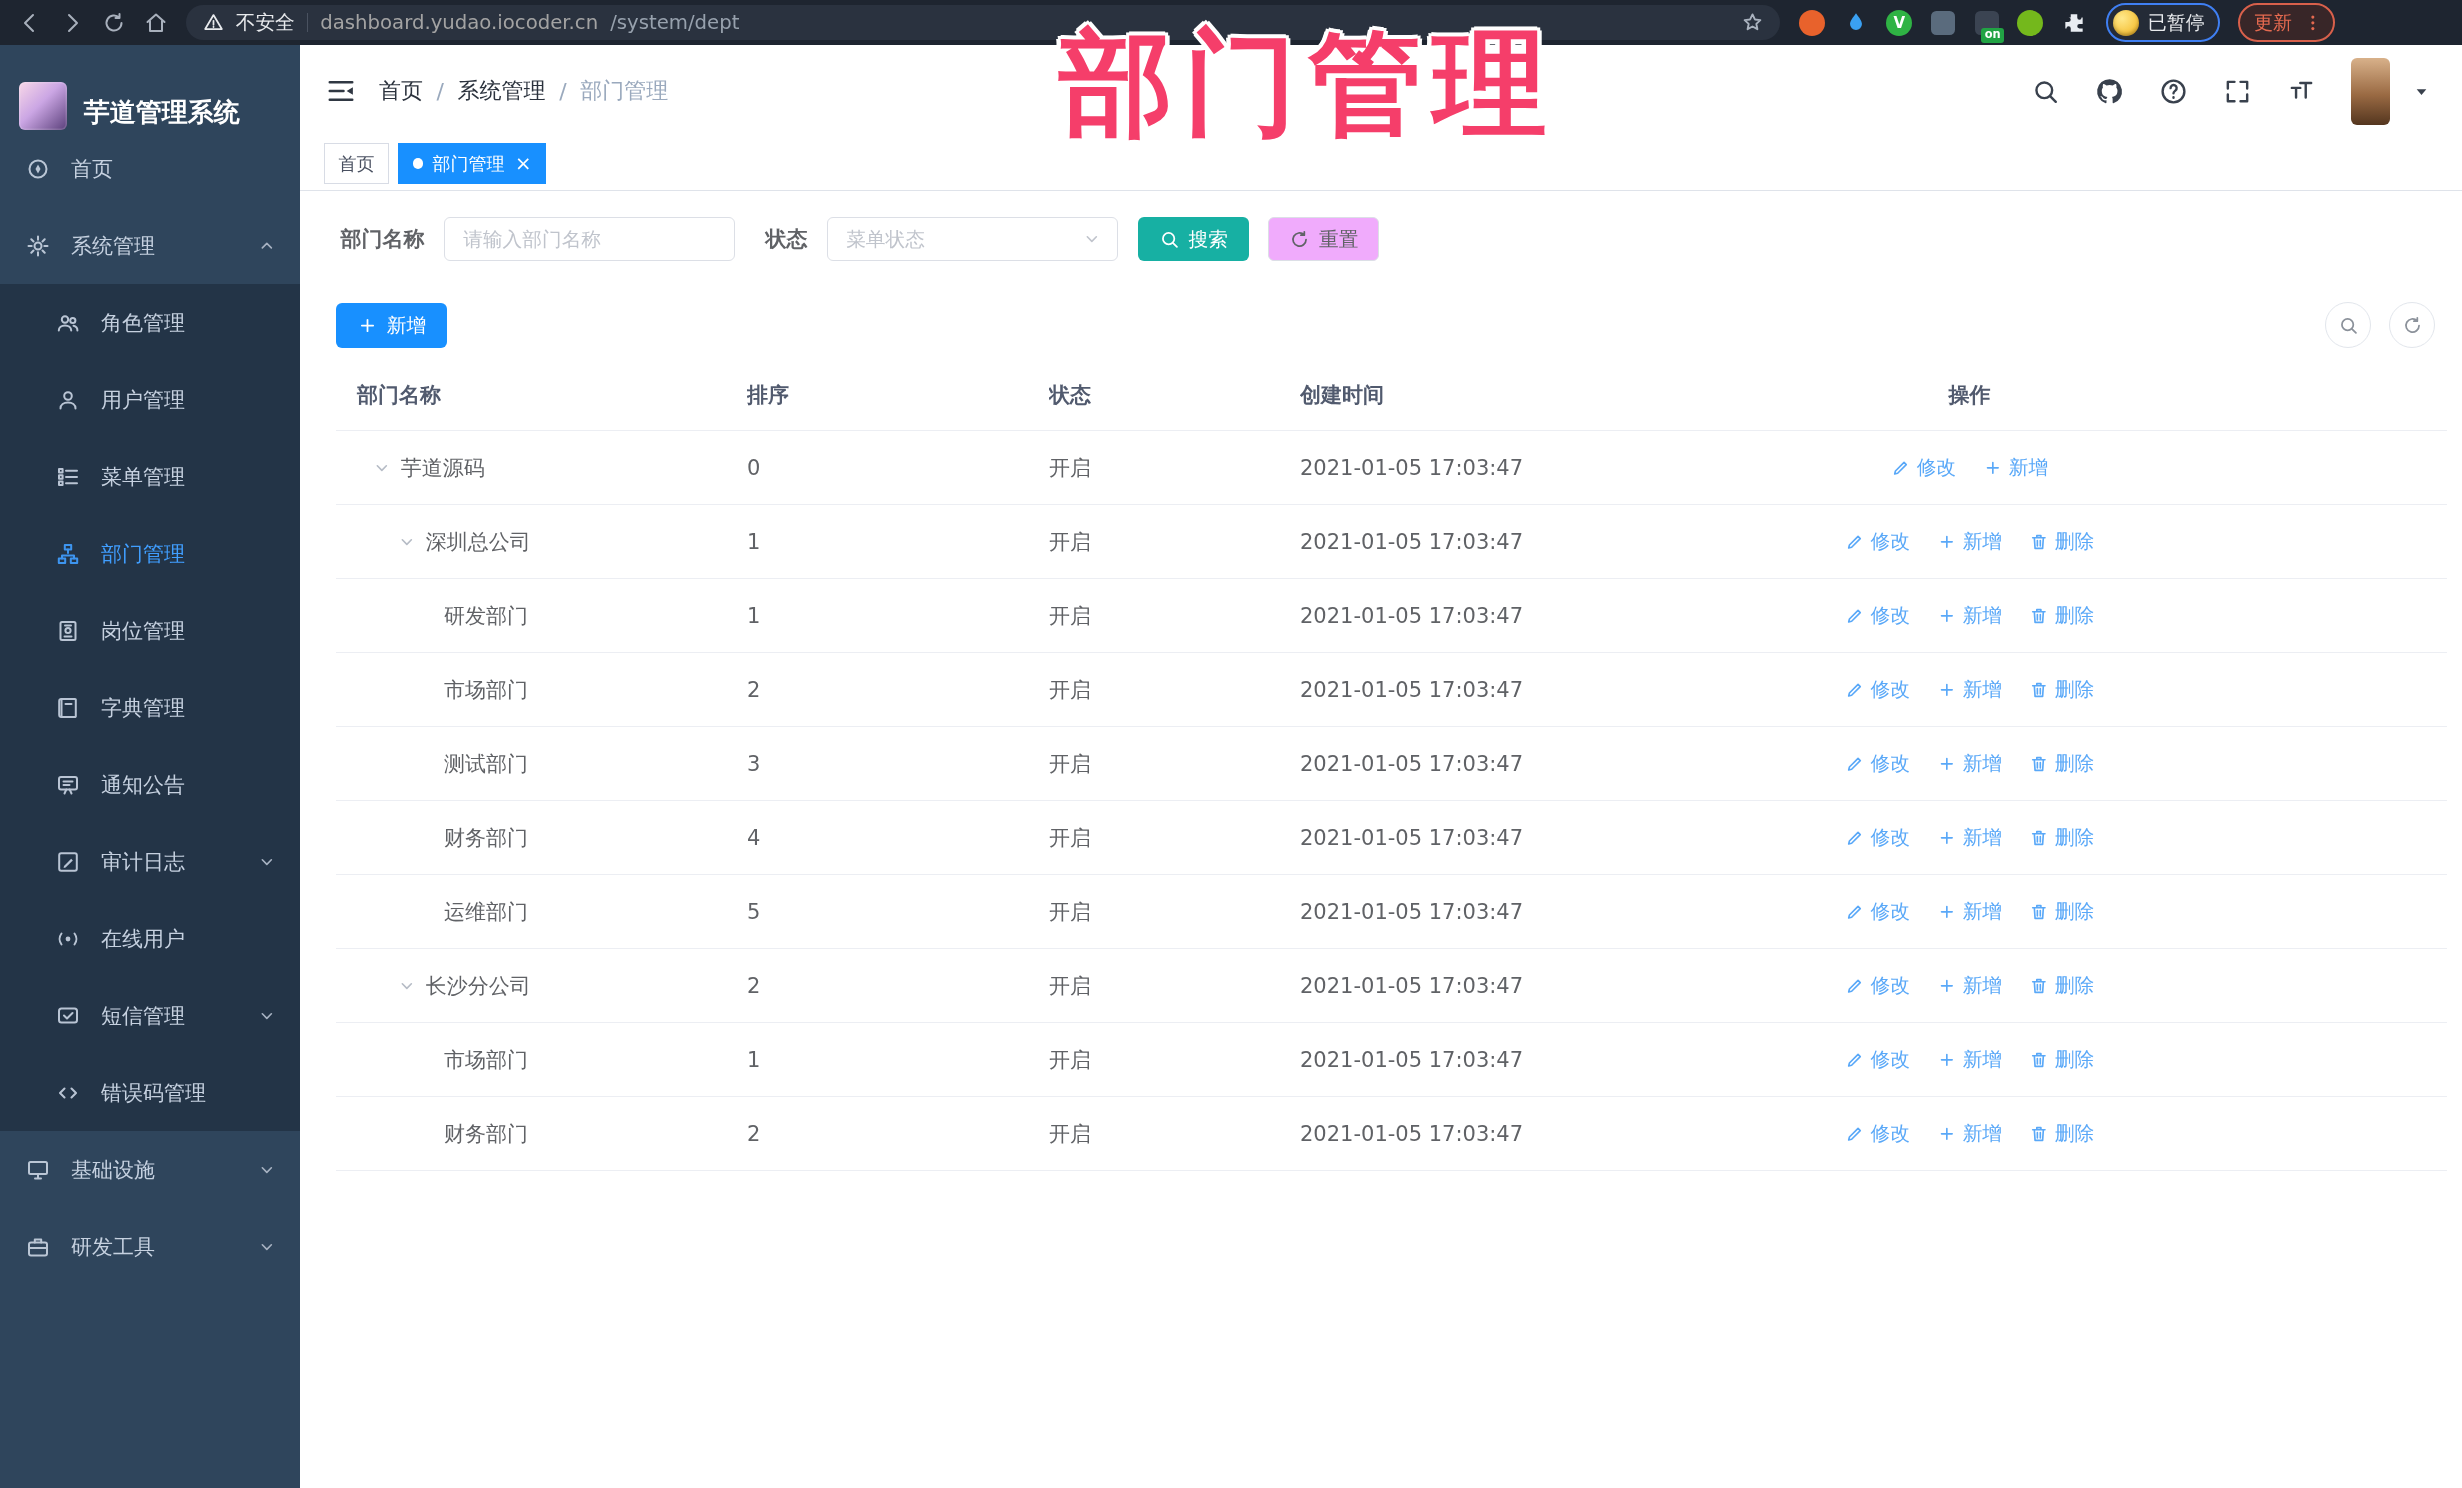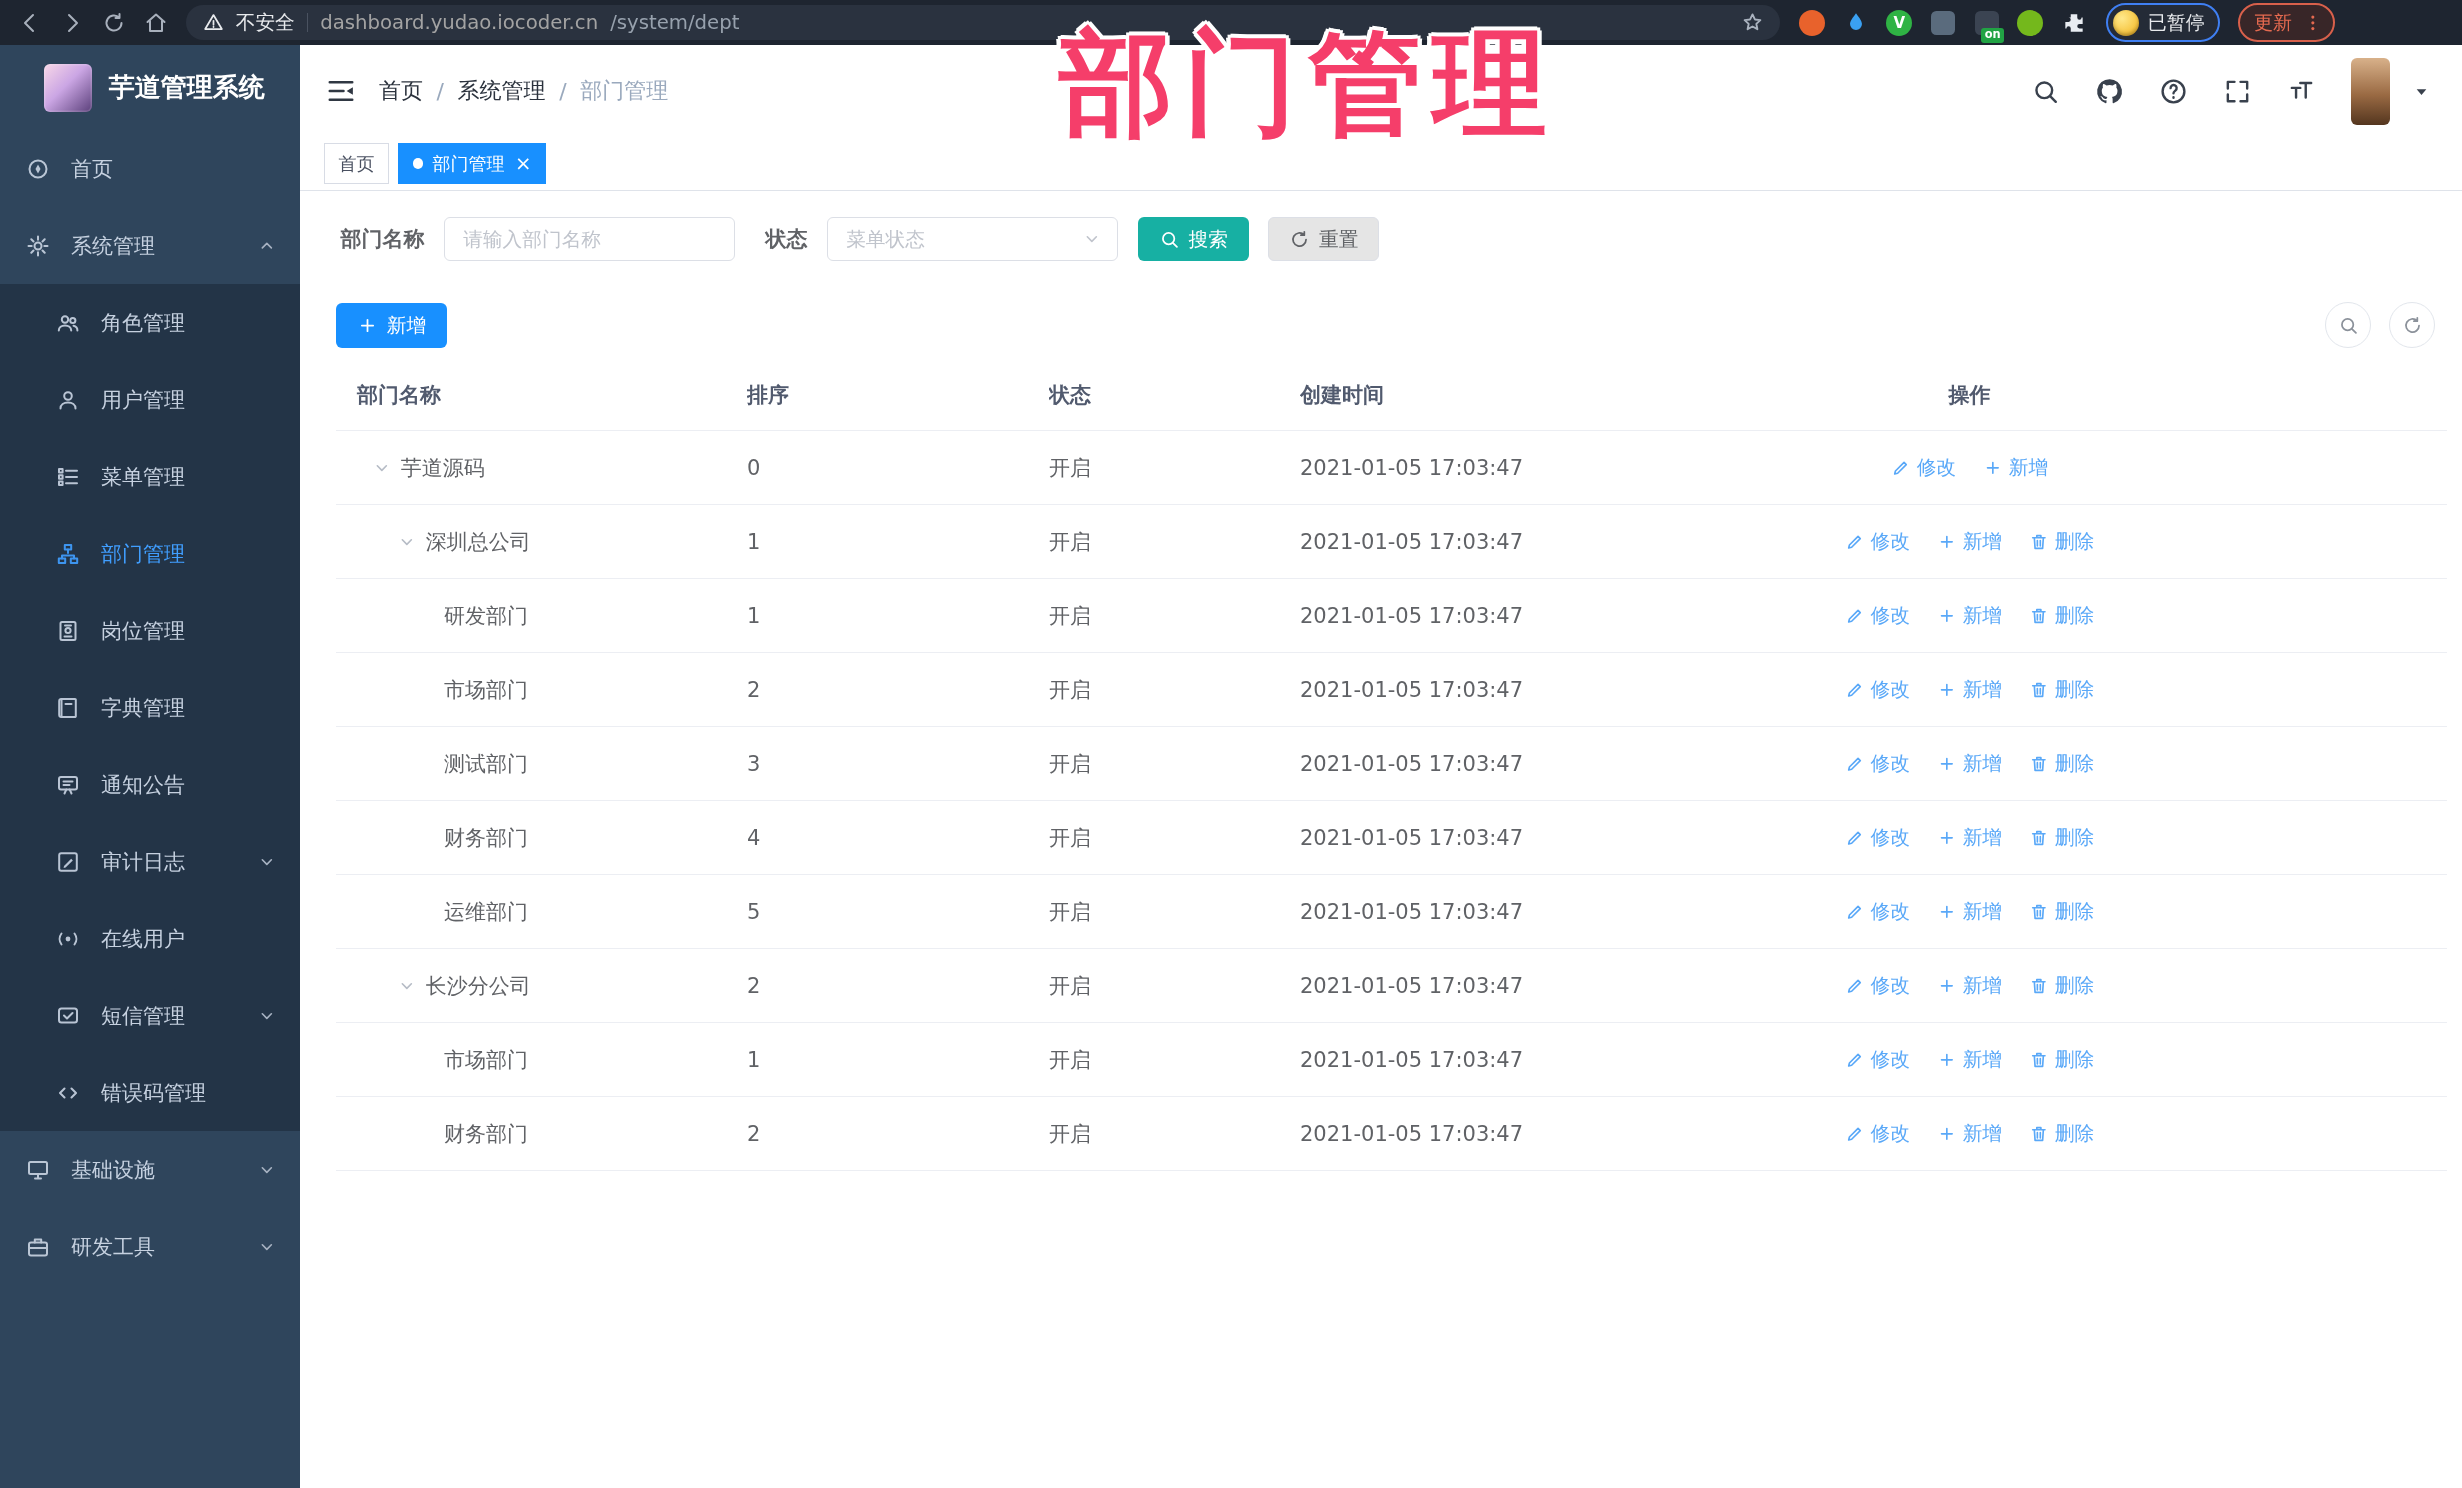--- a/index.html
+++ b/index.html
@@ -28,21 +28,21 @@
     align-items:center;gap:9px;padding:0 13.6px 0 5.3px;color:#e8eaed;font-size:19px;flex:none;white-space:nowrap;}
   .emoji-face{width:26px;height:26px;border-radius:50%;flex:none;
     background:radial-gradient(circle at 35% 32%,#ffe98c,#f7c948 58%,#dd9d16);box-shadow:inset 0 -2.3px 3.8px rgba(0,0,0,.25);}
   .update-pill{height:35px;border:2.3px solid #d8604b;border-radius:19.7px;background:#382628;display:flex;
     align-items:center;gap:10.6px;padding:0 10.6px 0 13.6px;color:#e4694f;font-size:19px;flex:none;white-space:nowrap;}
   .update-pill .nav-ico{width:19.7px;height:19.7px;}
 
   
   .app{display:flex;height:1443px;}
   .sidebar{width:300px;flex:none;background:var(--sidebar-bg);display:flex;flex-direction:column;color:#c6d1e0;}
-  .logo-row{height:85px;display:flex;align-items:center;gap:16.7px;padding-left:44px;flex:none;}
+  .logo-row{height:85px;display:flex;align-items:flex-end;gap:16.7px;padding-left:19px;flex:none;}
   .logo{width:48px;height:48px;border-radius:6px;flex:none;
     background:linear-gradient(135deg,#f8d8e8 0%,#cba6e4 45%,#5a3f7a 100%);box-shadow:0 0 0 1.5px rgba(255,255,255,.15) inset;}
   .logo-title{color:#fff;font-size:26px;font-weight:bold;white-space:nowrap;}
   .menu{flex:1;font-size:21px;overflow:hidden;}
   .m-item{height:77px;display:flex;align-items:center;gap:21px;padding:0 23px 0 26px;cursor:pointer;}
   .m-item.sub{background:var(--submenu-bg);padding-left:56px;}
   .m-item .lbl{flex:1;white-space:nowrap;overflow:hidden;}
   .m-item.active{color:var(--sidebar-active);}
   .m-icon{width:24px;height:24px;flex:none;opacity:.92;}
   .chev{width:19.7px;height:19.7px;color:#a7b2c2;flex:none;}
@@ -81,21 +81,21 @@
   .f-input::placeholder{color:#c0c4cc;}
   .f-select{width:291px;height:44px;border:1.5px solid #dcdfe6;border-radius:6px;background:#fff;
     display:flex;align-items:center;justify-content:space-between;padding:0 15px 0 18px;
     font-size:19.7px;color:#c0c4cc;box-sizing:border-box;cursor:pointer;}
   .sel-chev{width:19.7px;height:19.7px;color:#c0c4cc;}
   .btn{height:44px;border-radius:6px;display:inline-flex;align-items:center;gap:9px;font-size:19.7px;
     padding:0 19.7px;border:1.5px solid transparent;cursor:pointer;white-space:nowrap;
     font-family:"DejaVu Sans","Liberation Sans",sans-serif;}
   .btn .b-ico{width:21px;height:21px;}
   .btn-search{background:var(--search-btn);color:#fff;}
-  .btn-reset{background:#e5e5e5;border-color:#dcdfe6;color:#606266;}
+  .btn-reset{background:#f0abfc;border-color:#dcdfe6;color:#606266;}
   .toolbar-row{margin-top:41px;display:flex;align-items:center;}
   .btn-add{background:var(--accent);color:#fff;height:45px;}
   .circles{margin-left:auto;display:flex;gap:18px;margin-right:12px;}
   .circle-btn{width:44px;height:44px;border-radius:50%;border:1.5px solid #e2e6ec;background:#fff;
     display:flex;align-items:center;justify-content:center;color:#8b919a;cursor:pointer;}
   .circle-btn .b-ico{width:21px;height:21px;}
 
   
   .table{margin-top:12px;font-size:21px;color:#606266;}
   .tr{display:flex;align-items:center;height:73px;border-bottom:1.5px solid #eceef3;}

